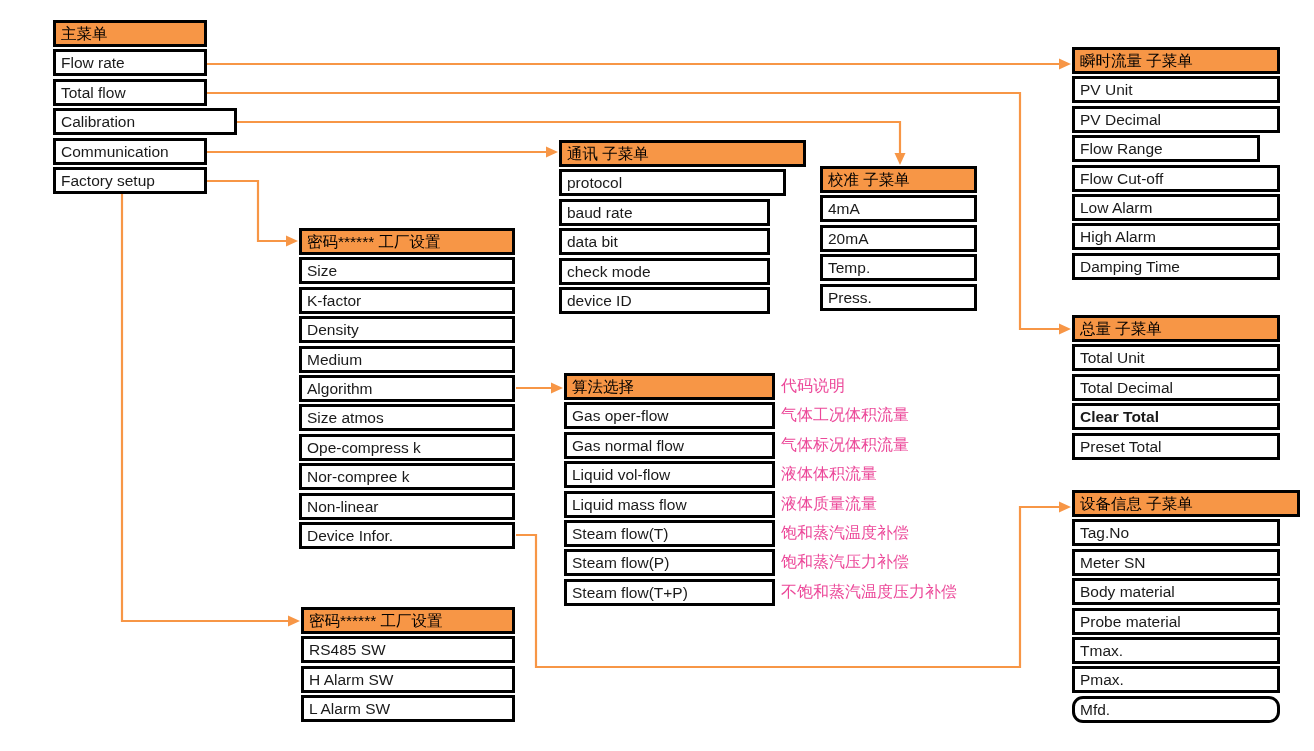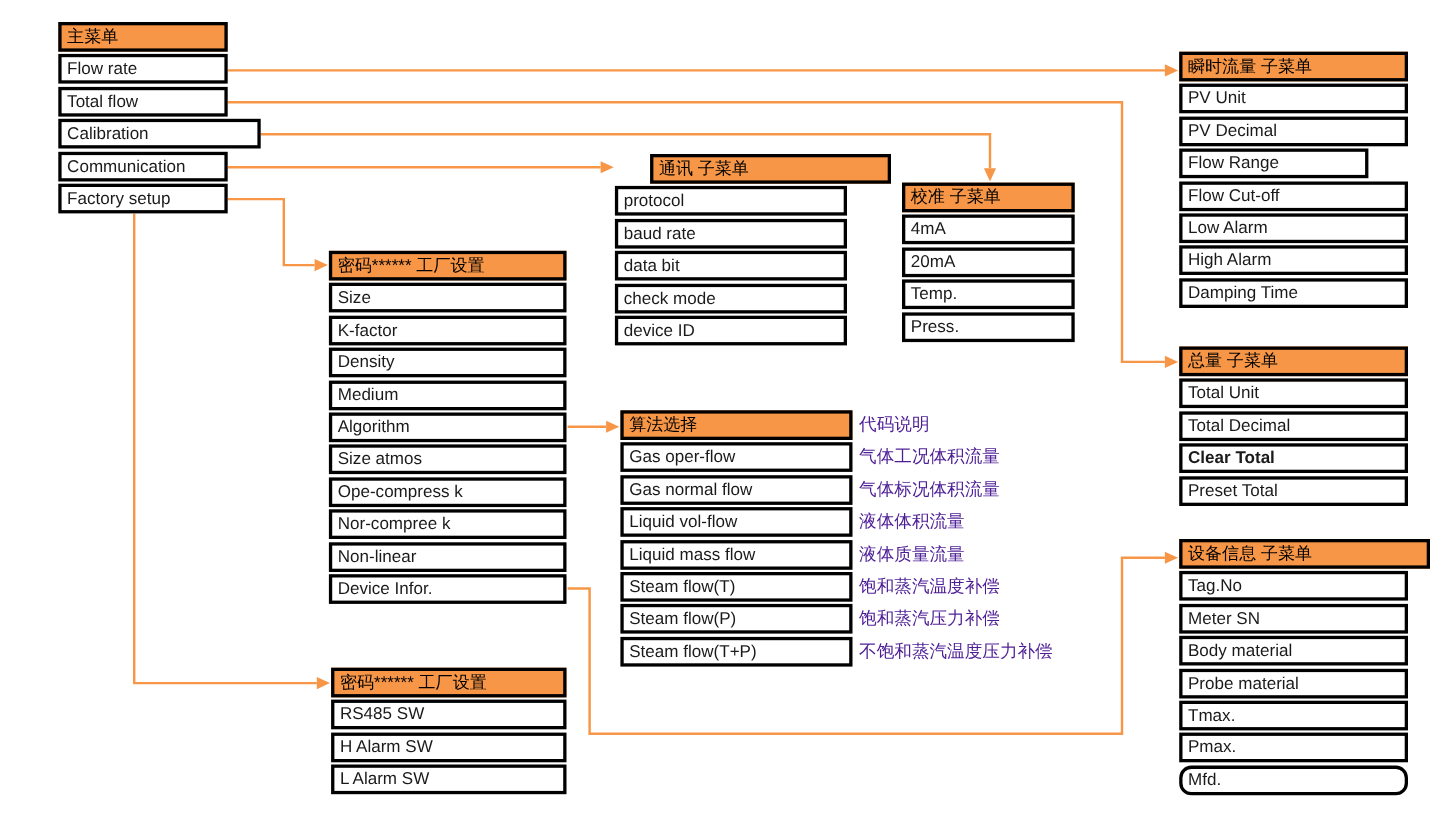--- a/index.html
+++ b/index.html
@@ -24,21 +24,21 @@
   .menu-header{
     background:#F79646;
     color:#000000;
   }
   .annotation{
     position:absolute;
     height:27px;
     display:flex;
     align-items:center;
     font-size:16px;
-    color:#4c1d95;
+    color:#ec4899;
     white-space:nowrap;
   }
 </style>
 </head>
 <body>
 
 <div class="canvas">
   <svg class="conn-layer" id="conn-layer" width="1314" height="751" viewBox="0 0 1314 751">
       <g>
         <polyline points="207,64 1059,64" fill="none" stroke="#F79646" stroke-width="2.2"></polyline>
@@ -87,22 +87,22 @@
     <div class="menu-cell" style="left: 299px; top: 375px; width: 216px;">Algorithm</div>
     <div class="menu-cell" style="left: 299px; top: 404.4px; width: 216px;">Size atmos</div>
     <div class="menu-cell" style="left: 299px; top: 433.8px; width: 216px;">Ope-compress k</div>
     <div class="menu-cell" style="left: 299px; top: 463.2px; width: 216px;">Nor-compree k</div>
     <div class="menu-cell" style="left: 299px; top: 492.6px; width: 216px;">Non-linear</div>
     <div class="menu-cell" style="left: 299px; top: 522px; width: 216px;">Device Infor.</div>
     <div class="menu-cell menu-header" style="left: 301px; top: 607px; width: 214px;">密码****** 工厂设置</div>
     <div class="menu-cell" style="left: 301px; top: 636.4px; width: 214px;">RS485 SW</div>
     <div class="menu-cell" style="left: 301px; top: 665.8px; width: 214px;">H Alarm SW</div>
     <div class="menu-cell" style="left: 301px; top: 695.2px; width: 214px;">L Alarm SW</div>
-    <div class="menu-cell menu-header" style="left: 559px; top: 140px; width: 219px; margin-left: 32px;">通讯 子菜单</div>
-    <div class="menu-cell" style="left: 559px; top: 169.4px; width: 211px;">protocol</div>
+    <div class="menu-cell menu-header" style="left: 559px; top: 140px; width: 247px;">通讯 子菜单</div>
+    <div class="menu-cell" style="left: 559px; top: 169.4px; width: 227px;">protocol</div>
     <div class="menu-cell" style="left: 559px; top: 198.8px; width: 211px;">baud rate</div>
     <div class="menu-cell" style="left: 559px; top: 228.2px; width: 211px;">data bit</div>
     <div class="menu-cell" style="left: 559px; top: 257.6px; width: 211px;">check mode</div>
     <div class="menu-cell" style="left: 559px; top: 287px; width: 211px;">device ID</div>
     <div class="menu-cell menu-header" style="left: 820px; top: 166px; width: 157px;">校准 子菜单</div>
     <div class="menu-cell" style="left: 820px; top: 195.4px; width: 157px;">4mA</div>
     <div class="menu-cell" style="left: 820px; top: 224.8px; width: 157px;">20mA</div>
     <div class="menu-cell" style="left: 820px; top: 254.2px; width: 157px;">Temp.</div>
     <div class="menu-cell" style="left: 820px; top: 283.6px; width: 157px;">Press.</div>
     <div class="menu-cell menu-header" style="left: 564px; top: 373px; width: 211px;">算法选择</div>
@@ -117,21 +117,21 @@
     <div class="annotation" style="left: 781px; top: 402.4px;">气体工况体积流量</div>
     <div class="annotation" style="left: 781px; top: 431.8px;">气体标况体积流量</div>
     <div class="annotation" style="left: 781px; top: 461.2px;">液体体积流量</div>
     <div class="annotation" style="left: 781px; top: 490.6px;">液体质量流量</div>
     <div class="annotation" style="left: 781px; top: 520px;">饱和蒸汽温度补偿</div>
     <div class="annotation" style="left: 781px; top: 549.4px;">饱和蒸汽压力补偿</div>
     <div class="annotation" style="left: 781px; top: 578.8px;">不饱和蒸汽温度压力补偿</div>
     <div class="menu-cell menu-header" style="left: 1072px; top: 47px; width: 208px;">瞬时流量 子菜单</div>
     <div class="menu-cell" style="left: 1072px; top: 76.4px; width: 208px;">PV Unit</div>
     <div class="menu-cell" style="left: 1072px; top: 105.8px; width: 208px;">PV Decimal</div>
-    <div class="menu-cell" style="left: 1072px; top: 135.2px; width: 172px;">Flow Range</div>
+    <div class="menu-cell" style="left: 1072px; top: 135.2px; width: 188px;">Flow Range</div>
     <div class="menu-cell" style="left: 1072px; top: 164.6px; width: 208px;">Flow Cut-off</div>
     <div class="menu-cell" style="left: 1072px; top: 194px; width: 208px;">Low Alarm</div>
     <div class="menu-cell" style="left: 1072px; top: 223.4px; width: 208px;">High Alarm</div>
     <div class="menu-cell" style="left: 1072px; top: 252.8px; width: 208px;">Damping Time</div>
     <div class="menu-cell menu-header" style="left: 1072px; top: 315px; width: 208px;">总量 子菜单</div>
     <div class="menu-cell" style="left: 1072px; top: 344.4px; width: 208px;">Total Unit</div>
     <div class="menu-cell" style="left: 1072px; top: 373.8px; width: 208px;">Total Decimal</div>
     <div class="menu-cell" style="left: 1072px; top: 403.2px; width: 208px; font-weight: bold;">Clear Total</div>
     <div class="menu-cell" style="left: 1072px; top: 432.6px; width: 208px;">Preset Total</div>
     <div class="menu-cell menu-header" style="left: 1072px; top: 490px; width: 228px;">设备信息 子菜单</div>

